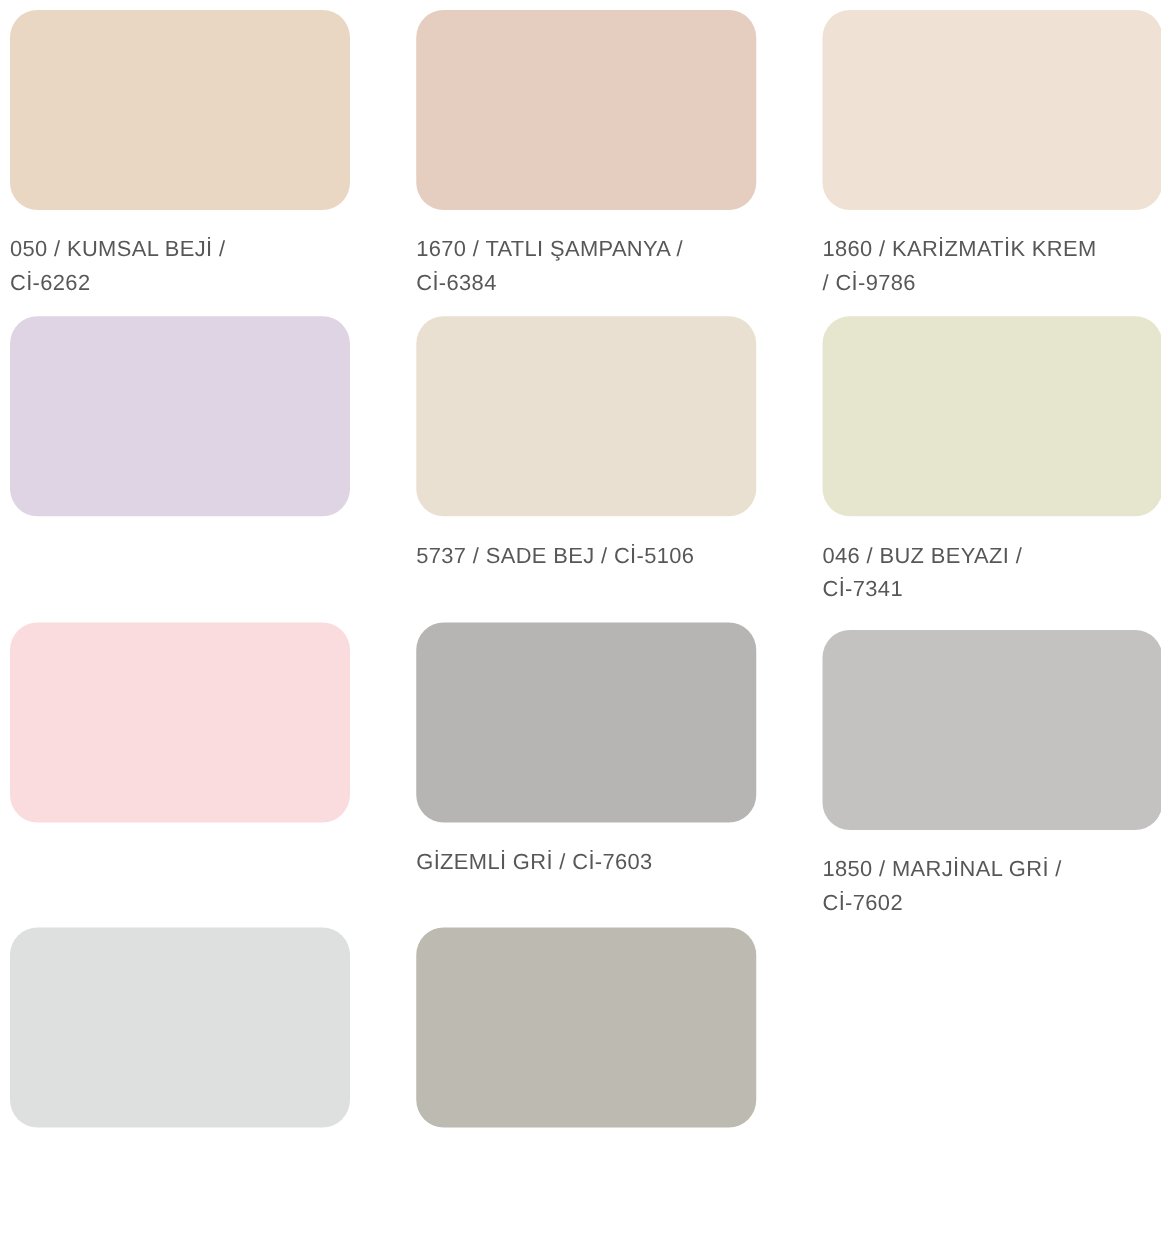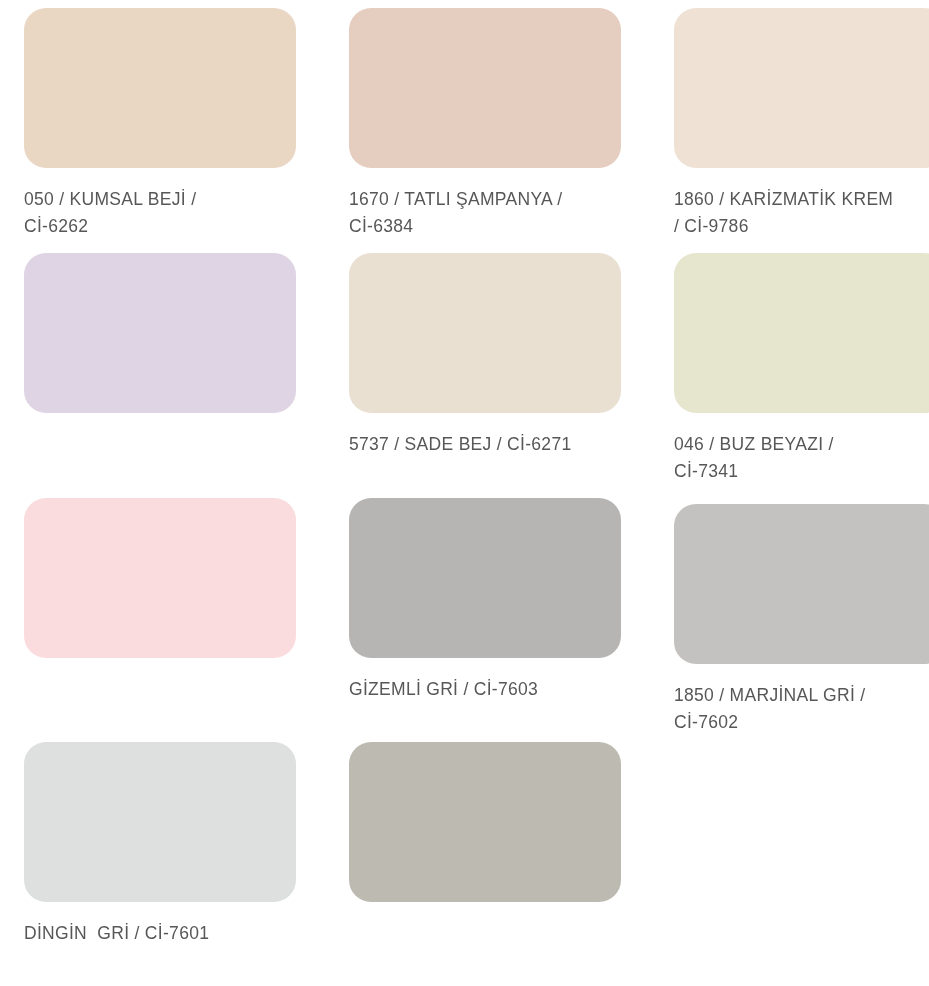--- a/index.html
+++ b/index.html
@@ -12,21 +12,21 @@
     height: 986px;
     font-family: "Liberation Sans", sans-serif;
     overflow: hidden;
   }
   #palette-grid {
     display: grid;
     grid-template-columns: 272px 272px 272px;
     grid-template-rows: 245px 245px 238px 246px;
     column-gap: 53px;
     row-gap: 0px;
-    padding: 8px 8px 0 24px;
+    padding: 8px 8px 0 8px;
     box-sizing: border-box;
   }
   .swatch-card {
     display: flex;
     flex-direction: column;
     align-items: flex-start;
   }
   .swatch-chip {
     width: 272px;
     height: 160px;
@@ -68,21 +68,21 @@
     <div class="swatch-label">1860 / KARİZMATİK KREM
 / Cİ-9786</div>
   </div>
 
   <div class="swatch-card">
     <div class="swatch-chip" style="background-color: rgb(223, 212, 227);"></div>
   </div>
 
   <div class="swatch-card">
     <div class="swatch-chip" style="background-color: rgb(233, 224, 210);"></div>
-    <div class="swatch-label">5737 / SADE BEJ / Cİ-6271</div>
+    <div class="swatch-label">5737 / SADE BEJ / Cİ-5106</div>
   </div>
 
   <div class="swatch-card">
     <div class="swatch-chip" style="background-color: rgb(230, 229, 205);"></div>
     <div class="swatch-label">046 / BUZ BEYAZI /
 Cİ-7341</div>
   </div>
 
   <div class="swatch-card">
     <div class="swatch-chip" style="background-color: rgb(251, 220, 222);"></div>
@@ -95,20 +95,19 @@
 
 
   <div class="swatch-card row-4">
     <div class="swatch-chip" style="background-color: rgb(195, 194, 192);"></div>
     <div class="swatch-label">1850 / MARJİNAL GRİ /
 Cİ-7602</div>
   </div>
 
   <div class="swatch-card row-4">
     <div class="swatch-chip" style="background-color: rgb(222, 223, 223);"></div>
-    <div class="swatch-label">DİNGİN  GRİ / Cİ-7601</div>
   </div>
 
   <div class="swatch-card row-4">
     <div class="swatch-chip" style="background-color: rgb(188, 186, 177);"></div>
   </div>
 
 </div>
 
 </body></html>

